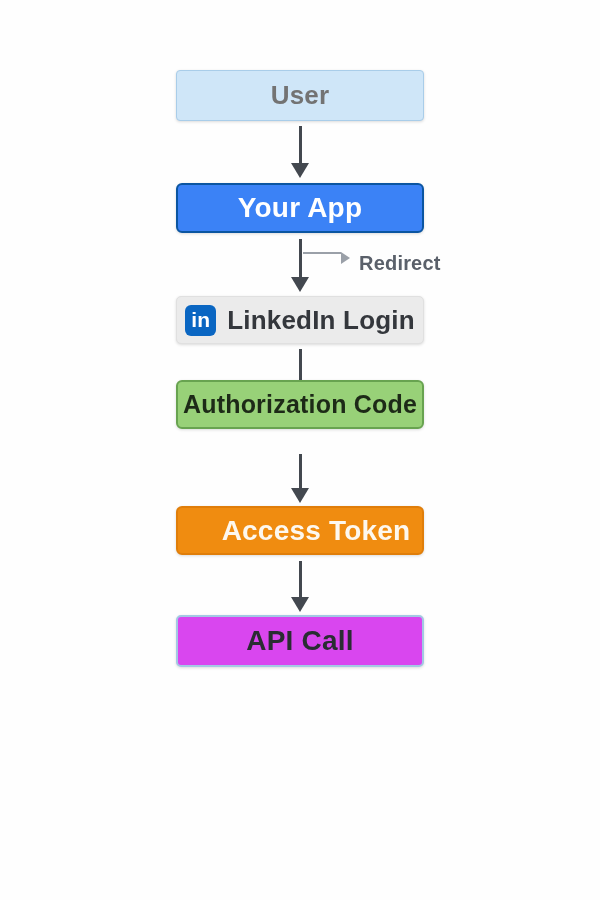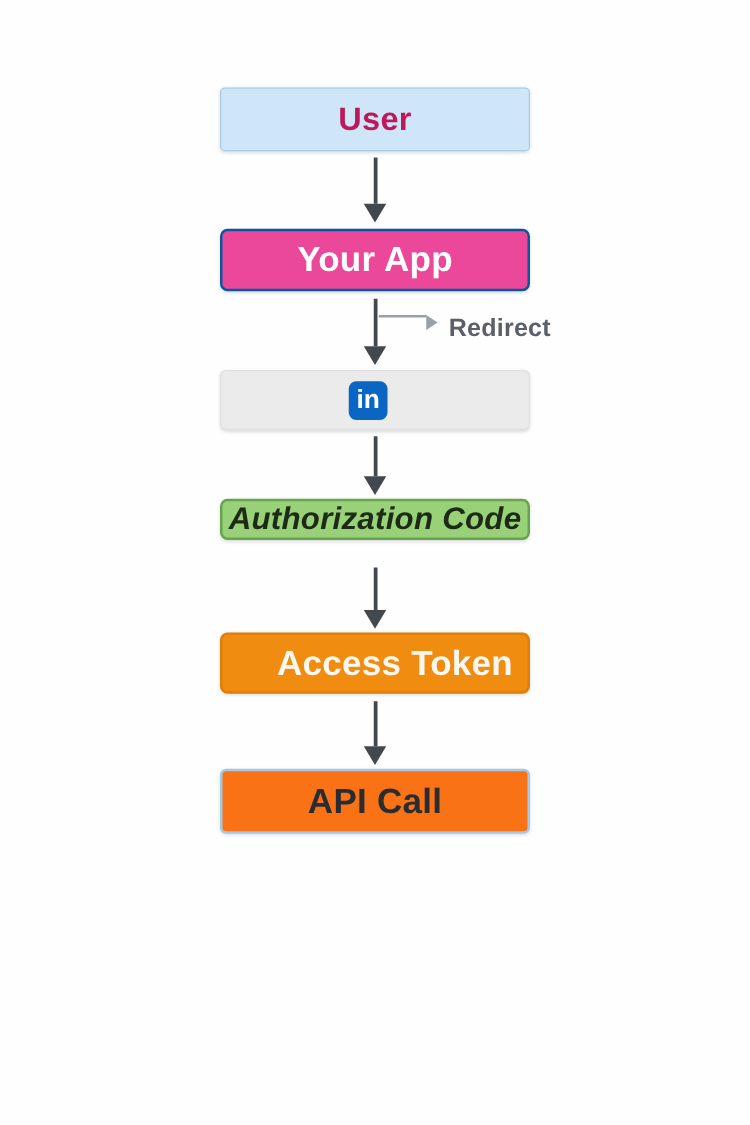--- a/index.html
+++ b/index.html
@@ -37,21 +37,21 @@
   .node-label {
     font-weight: bold;
     font-size: 26px;
     letter-spacing: 0.2px;
     white-space: nowrap;
   }
 
   #n-user          { top: 70px;  height: 51px; border-width: 1.5px; border-radius: 4px; }
   #n-app           { top: 183px; height: 50px; }
   #n-linkedin      { top: 296px; height: 48px; border-width: 1px; border-radius: 5px; }
-  #n-auth          { top: 399px; height: 33px; font-style: italic; }
+  #n-auth          { top: 380px; height: 49px; }
   #n-token         { top: 506px; height: 49px; }
   #n-api           { top: 615px; height: 52px; border-radius: 5px; }
 
   #n-app .node-label   { font-size: 28px; }
   #n-auth .node-label  { font-size: 25px; }
   #n-token .node-label { font-size: 28px; margin-left: 32px; }
   #n-api .node-label   { font-size: 28px; }
 
   
   .li-icon {
@@ -120,46 +120,47 @@
     font-size: 20px;
     font-weight: 600;
     letter-spacing: 0.2px;
   }
 </style>
 </head>
 <body>
 
 <div class="canvas">
 
-  <div class="node" id="n-user" style="background: rgb(207, 230, 248); border-color: rgb(169, 205, 233); color: #be185d;">
+  <div class="node" id="n-user" style="background: rgb(207, 230, 248); border-color: rgb(169, 205, 233); color: #737373;">
     <span class="node-label">User</span>
   </div>
 
   <div class="arrow-down" id="a1">
     <div class="stem" style="background: rgb(67, 72, 79);"></div>
     <div class="head" style="border-top-color: rgb(67, 72, 79);"></div>
   </div>
 
-  <div class="node" id="n-app" style="background: #ec4899; border-color: rgb(11, 85, 161); color: rgb(255, 255, 255);">
+  <div class="node" id="n-app" style="background: #3b82f6; border-color: rgb(11, 85, 161); color: rgb(255, 255, 255);">
     <span class="node-label">Your App</span>
   </div>
 
   <div class="arrow-down" id="a2">
     <div class="stem" style="background: rgb(67, 72, 79);"></div>
     <div class="head" style="border-top-color: rgb(67, 72, 79);"></div>
   </div>
 
   <div class="branch">
     <div class="h-line" style="background: rgb(154, 160, 168);"></div>
     <div class="h-head" style="border-left-color: rgb(154, 160, 168);"></div>
     <span class="branch-label" style="color: rgb(90, 96, 106);">Redirect</span>
   </div>
 
   <div class="node" id="n-linkedin" style="background: rgb(235, 235, 235); border-color: rgb(224, 224, 224); color: rgb(52, 55, 60);">
     <span class="li-icon" style="background: rgb(10, 102, 194); color: rgb(255, 255, 255);">in</span>
+    <span class="node-label">LinkedIn Login</span>
   </div>
 
   <div class="arrow-down" id="a3">
     <div class="stem" style="background: rgb(67, 72, 79);"></div>
     <div class="head" style="border-top-color: rgb(67, 72, 79);"></div>
   </div>
 
   <div class="node" id="n-auth" style="background: rgb(152, 209, 120); border-color: rgb(104, 163, 80); color: rgb(29, 42, 23);">
     <span class="node-label">Authorization Code</span>
   </div>
@@ -171,17 +172,17 @@
 
   <div class="node" id="n-token" style="background: rgb(240, 140, 16); border-color: rgb(224, 126, 10); color: rgb(253, 248, 239);">
     <span class="node-label">Access Token</span>
   </div>
 
   <div class="arrow-down" id="a5">
     <div class="stem" style="background: rgb(67, 72, 79);"></div>
     <div class="head" style="border-top-color: rgb(67, 72, 79);"></div>
   </div>
 
-  <div class="node" id="n-api" style="background: #f97316; border-color: rgb(163, 201, 228); color: rgb(41, 45, 50);">
+  <div class="node" id="n-api" style="background: #d946ef; border-color: rgb(163, 201, 228); color: rgb(41, 45, 50);">
     <span class="node-label">API Call</span>
   </div>
 
 </div>
 
 </body></html>

